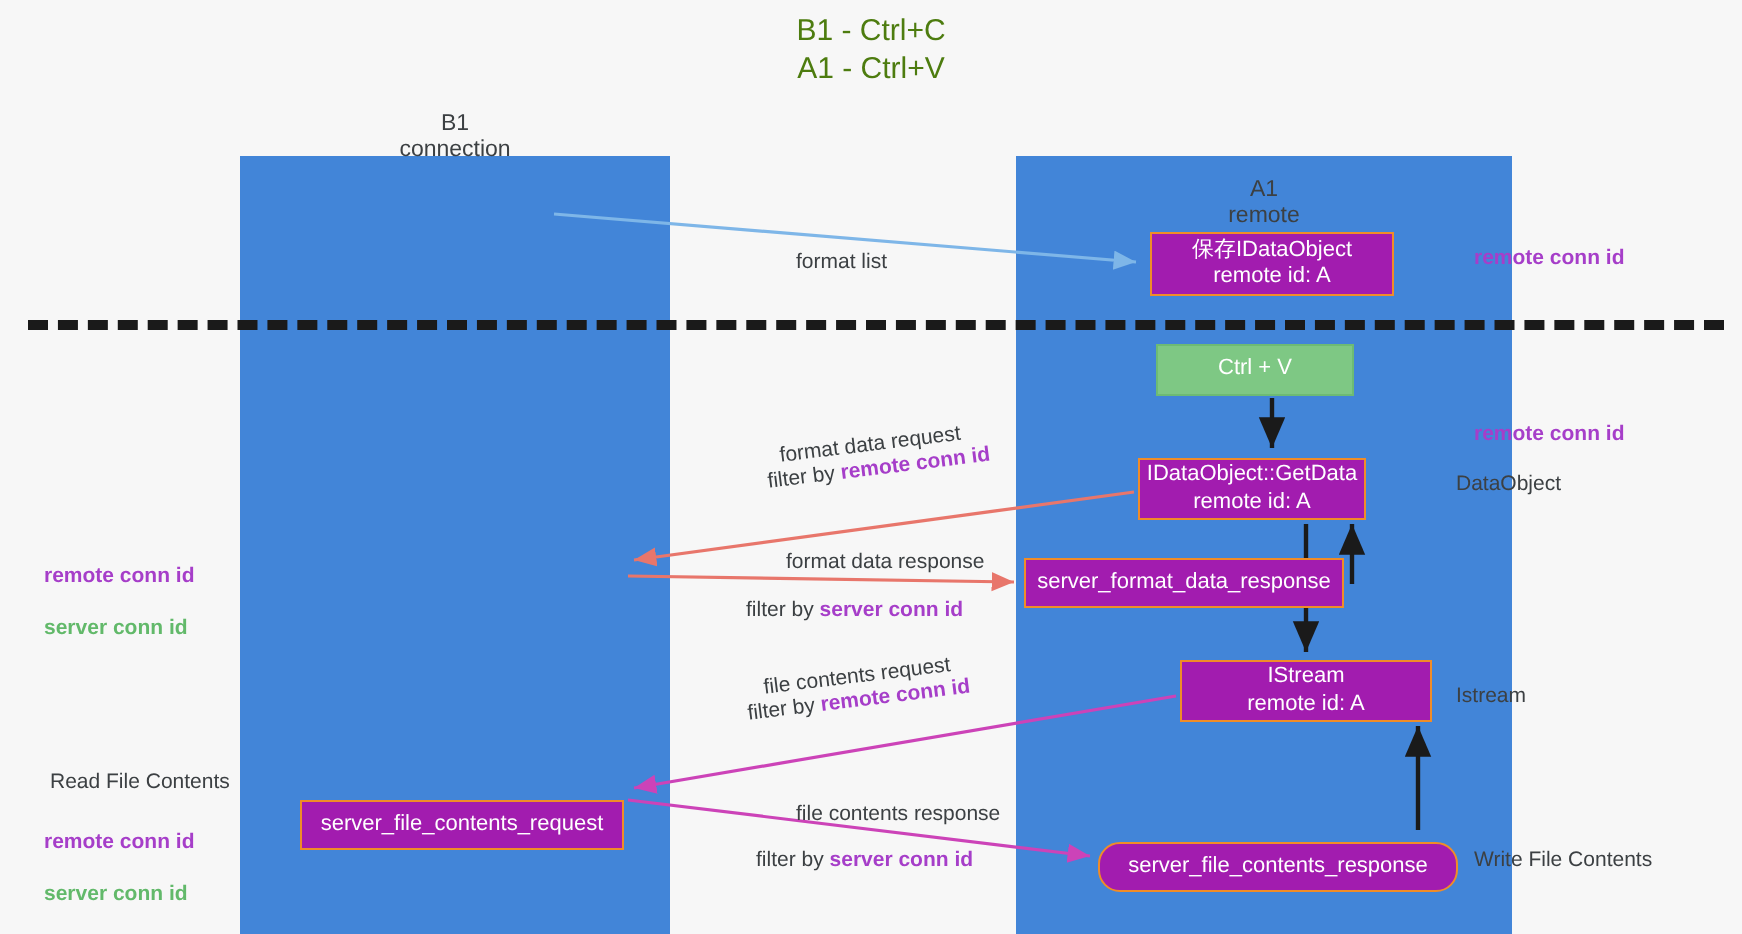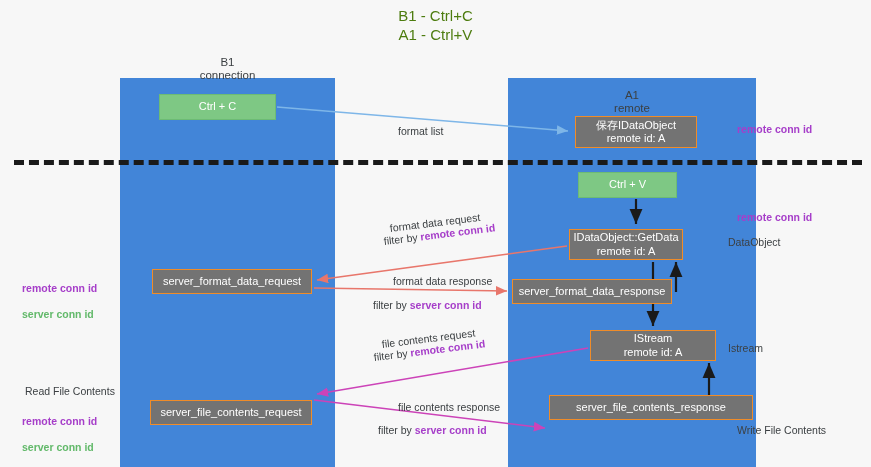--- a/index.html
+++ b/index.html
@@ -36,32 +36,32 @@
     border-top:5px dashed #1a1a1a;
   }
 
   
   .node{
     position:absolute;box-sizing:border-box;
     display:flex;flex-direction:column;align-items:center;justify-content:center;
     color:#ffffff;font-size:11px;line-height:13.5px;text-align:center;
     white-space:pre-line;z-index:4;
   }
-  .orange{background:#737373;border:1px solid #f08c28;}
+  .orange{background:#a21caf;border:1px solid #f08c28;}
   .green {background:#7ec884;border:1px solid #6dbb74;}
 
   #n-ctrlc   {left:159px;top:94px;width:117px;height:26px;}
   #n-save    {left:575px;top:116px;width:122px;height:32px;}
   #n-ctrlv   {left:578px;top:172px;width:99px;height:26px;}
   #n-getdata {left:569px;top:229px;width:114px;height:31px;}
   #n-sfdreq  {left:152px;top:269px;width:160px;height:25px;}
   #n-sfdres  {left:512px;top:279px;width:160px;height:25px;}
   #n-istream {left:590px;top:330px;width:126px;height:31px;}
   #n-sfcreq  {left:150px;top:400px;width:162px;height:25px;}
-  #n-sfcres  {left:549px;top:395px;width:204px;height:25px;}
+  #n-sfcres  {left:549px;top:421px;width:180px;height:25px;border-radius:11px;}
 
   
   .side{position:absolute;font-size:10.5px;line-height:13px;white-space:pre-line;}
   .purple{color:#a63ec9;font-weight:bold;}
   .green-t{color:#62b96a;font-weight:bold;}
   .plain{color:#3c4043;}
 
   #s-remote1{left:737px;top:123px;}
   #s-remote2{left:737px;top:211px;}
   #s-dataobject{left:728px;top:236px;}
@@ -133,27 +133,25 @@
 
     <path d="M588,348 L317,394" stroke="#cc43b8" stroke-width="1.6" fill="none" marker-end="url(#ah-mag)"></path>
 
     <path d="M314,400 L545,428" stroke="#cc43b8" stroke-width="1.6" fill="none" marker-end="url(#ah-mag)"></path>
 
     <path d="M709,415 L709,363" stroke="#1a1a1a" stroke-width="2.2" fill="none" marker-end="url(#ah-blk)"></path>
   </svg>
 
   <div id="divider"></div>
 
-  <div class="node green" id="n-ctrlc">Ctrl + C</div>
   <div class="node orange" id="n-save">保存IDataObject
 remote id: A</div>
   <div class="node green" id="n-ctrlv">Ctrl + V</div>
   <div class="node orange" id="n-getdata">IDataObject::GetData
 remote id: A</div>
-  <div class="node orange" id="n-sfdreq">server_format_data_request</div>
   <div class="node orange" id="n-sfdres">server_format_data_response</div>
   <div class="node orange" id="n-istream">IStream
 remote id: A</div>
   <div class="node orange" id="n-sfcreq">server_file_contents_request</div>
   <div class="node orange" id="n-sfcres">server_file_contents_response</div>
 
   <div class="elabel" id="l-formatlist">format list</div>
 
   <div class="elabel" id="l-fdreq">format data request</div>
   <div class="elabel" id="l-fdreq2"><span class="plain">filter by </span><span class="purple">remote conn id</span></div>

